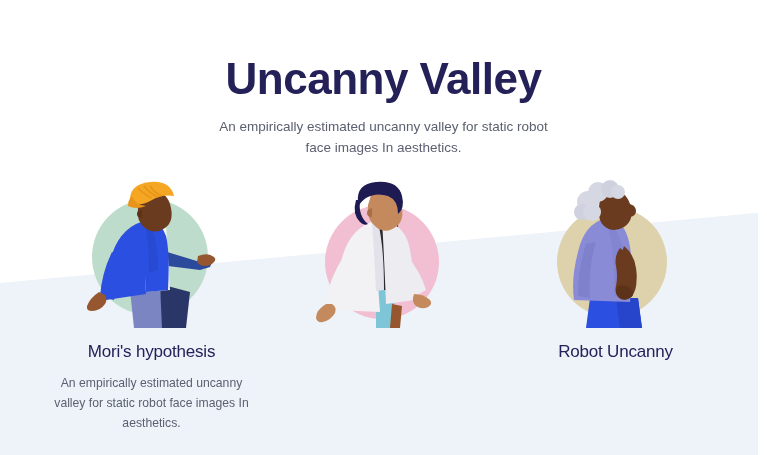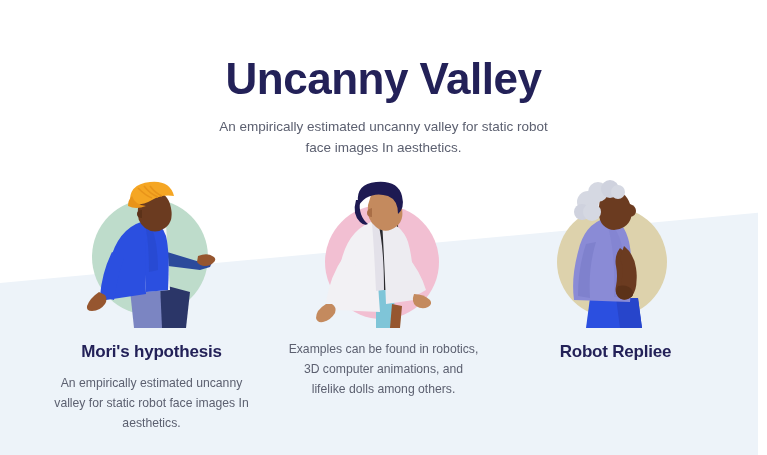--- a/index.html
+++ b/index.html
@@ -68,21 +68,21 @@
   }
   .illus-wrap {
     width:140px; height:142px;
     position:relative;
   }
   .illus-wrap svg { display:block; width:140px; height:142px; overflow:visible; }
 
   .card-title {
     margin-top:14px;
     font-size:17px;
-    font-weight:bold;
+    font-weight:normal;
     color:#232158;
     text-align:center;
     letter-spacing:-0.2px;
   }
   .card-text {
     margin-top:11px;
     font-size:12.2px;
     line-height:1.65;
     color:#5c6070;
     text-align:center;
@@ -171,21 +171,20 @@
           <path d="M64 22 L80 22 L80 40 L64 40 Z" fill="#B67B51"></path>
 
           <path d="M58 6 q20 -6 28 10 q6 16 -3 24 q-11 9 -21 1 q-10 -8 -8 -22 z" fill="#C48A5E"></path>
 
           <path d="M44 16 q-2 -18 18 -20 q22 -2 26 14 q3 12 -4 18 q0 -14 -10 -18 q-12 -4 -22 2 q-6 4 -8 10 q-1 -3 0 -6 z" fill="#1E1A52"></path>
           <path d="M42 14 q-4 14 4 22 q4 4 8 2 q-10 -8 -8 -24 z" fill="#1E1A52"></path>
 
           <path d="M58 22 q-5 1 -5 5 q0 4 5 4 z" fill="#A96E46"></path>
         </svg>
       </div>
-      <div class="card-text">Examples can be found in robotics, 3D computer animations, and lifelike dolls among others.</div>
     </div>
 
     <div class="card wide">
       <div class="illus-wrap">
         <svg viewBox="0 0 140 142" xmlns="http://www.w3.org/2000/svg">
 
           <circle cx="66" cy="76" r="55" fill="#DDD2AC"></circle>
 
           <path d="M44 112 L92 112 L96 142 L40 142 Z" fill="#2B4FE0"></path>
           <path d="M70 112 L92 112 L96 142 L74 142 Z" fill="#2745CB"></path>
@@ -207,17 +206,17 @@
           <circle cx="42" cy="16" r="11" fill="#D5D8E2"></circle>
           <circle cx="52" cy="6" r="10" fill="#D5D8E2"></circle>
           <circle cx="64" cy="3" r="9" fill="#CFD2DE"></circle>
           <circle cx="36" cy="26" r="8" fill="#CFD2DE"></circle>
           <circle cx="46" cy="26" r="9" fill="#D5D8E2"></circle>
           <circle cx="72" cy="6" r="7" fill="#D5D8E2"></circle>
 
           <path d="M84 18 q6 2 6 7 q0 5 -6 6 z" fill="#6B3B20"></path>
         </svg>
       </div>
-      <div class="card-title">Robot Repliee</div>
+      <div class="card-title">Robot Uncanny</div>
     </div>
 
   </div>
 </div>
 
 </body></html>

